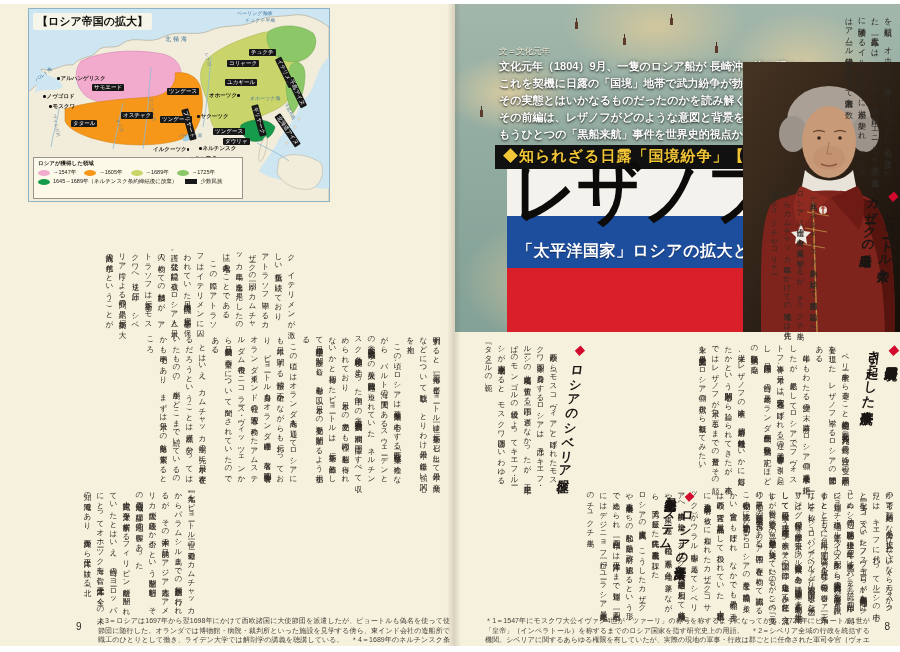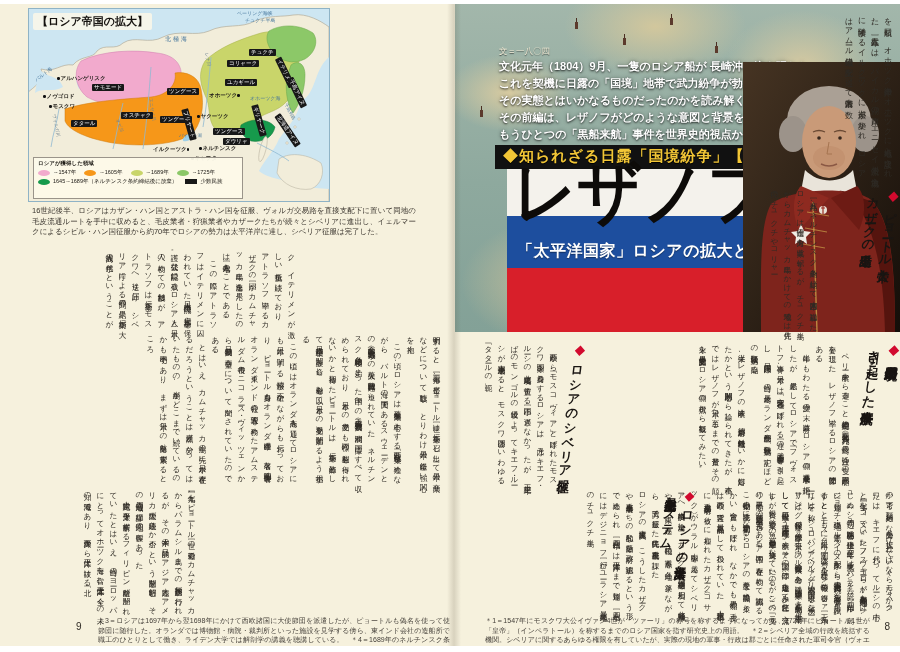--- a/index.html
+++ b/index.html
@@ -78,21 +78,21 @@
 <div id="spread">
 
   <div id="header" class="abs">
     <span class="ship abs" style="left:120px;top:22px"></span>
     <span class="ship abs" style="left:168px;top:38px"></span>
     <span class="ship abs" style="left:215px;top:18px"></span>
     <span class="ship abs" style="left:260px;top:46px"></span>
     <span class="ship abs" style="left:300px;top:70px"></span>
     <span class="ship abs" style="left:25px;top:110px"></span>
 
-    <div id="byline" class="abs">文＝一八〇四</div>
+    <div id="byline" class="abs">文＝文化元年</div>
     <div id="intro" class="abs">
       <div>文化元年（1804）9月、一隻のロシア船が 長崎沖に姿を現わし、</div>
       <div>これを契機に日露の「国境」地帯で武力紛争が勃発する。</div>
       <div>その実態とはいかなるものだったのかを読み解くシリーズ</div>
       <div>その前編は、レザノフがどのような意図と背景をもって日本に来航したのか、</div>
       <div>もうひとつの「黒船来航」事件を世界史的視点から概観する。</div>
     </div>
 
     <div id="stripe-white" class="stripe"></div>
     <div id="stripe-blue" class="stripe"></div>
@@ -261,21 +261,20 @@
             <span class="leg-lab">1645～1689年（ネルチンスク条約締結後に放棄）</span>
           </div>
         <div class="leg-row">
             <span class="sw sw-black" style="background:#181818"></span>
             <span class="leg-lab">少数民族</span>
           </div>
       </div>
     </div>
   </div>
 
-  <div id="map-caption" class="abs">16世紀後半、ロシアはカザン・ハン国とアストラ・ハン国を征服、ヴォルガ交易路を直接支配下に置いて同地の毛皮流通ルートを手中に収めると、毛皮業者・狩猟業者やカザークたちが続々とシベリアに進出し、イェルマークによるシビル・ハン国征服から約70年でロシアの勢力は太平洋岸に達し、シベリア征服は完了した。</div>
 
   <div class="vtext abs" style="right:6px;top:12px;width:84px;height:162px">
     <p class="noind">を回航し、オホーツク海東岸のオホーツクに入植地も建設された。一六五二年には、バイカル湖の西岸、エニセイ川支流の合流地点に隣接するイルクーツクに拠点が築かれ、ロシアはアムール川流域の支配を巡って大清帝国と数</p>
   </div>
 
   <div class="vhead abs" style="right:6px;top:188px;height:146px;font-size:12.5px;line-height:19px">
     <span class="ln"><span class="diamond">◆</span><span>ピョートル大帝と</span></span>
     <span class="ln">カザークの千島進出</span>
   </div>
 

